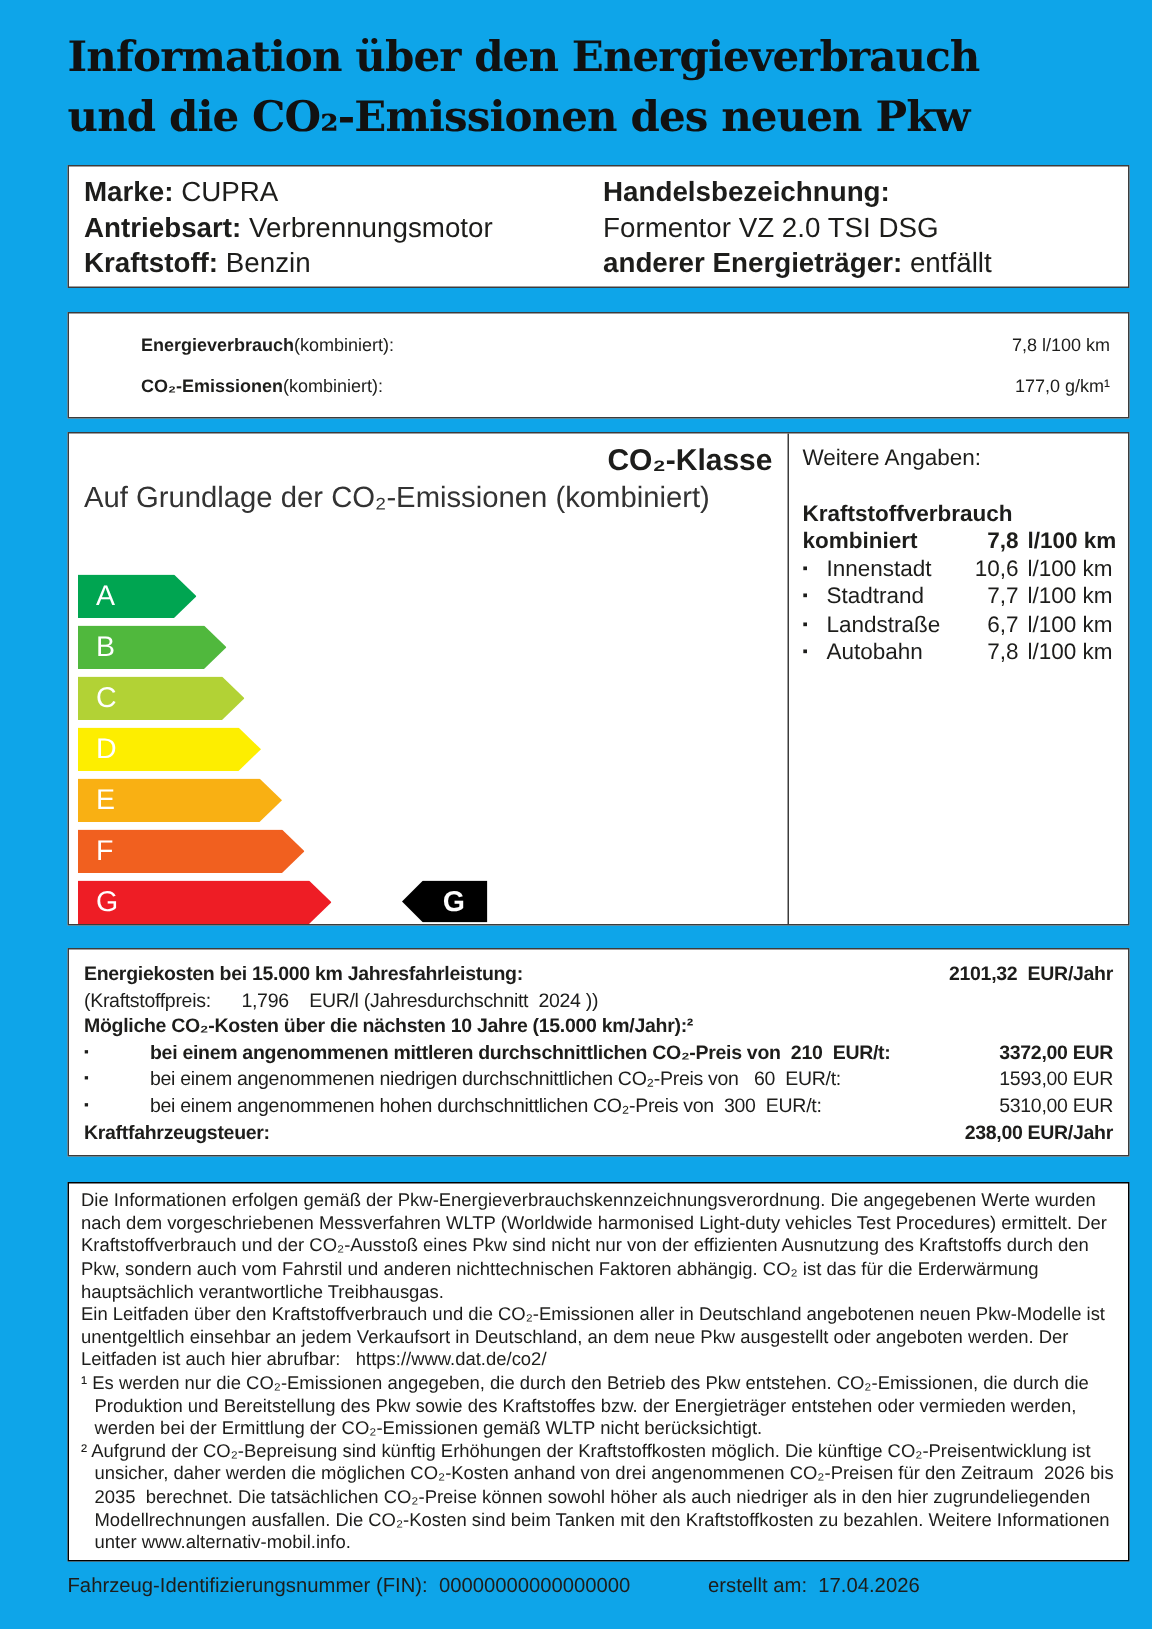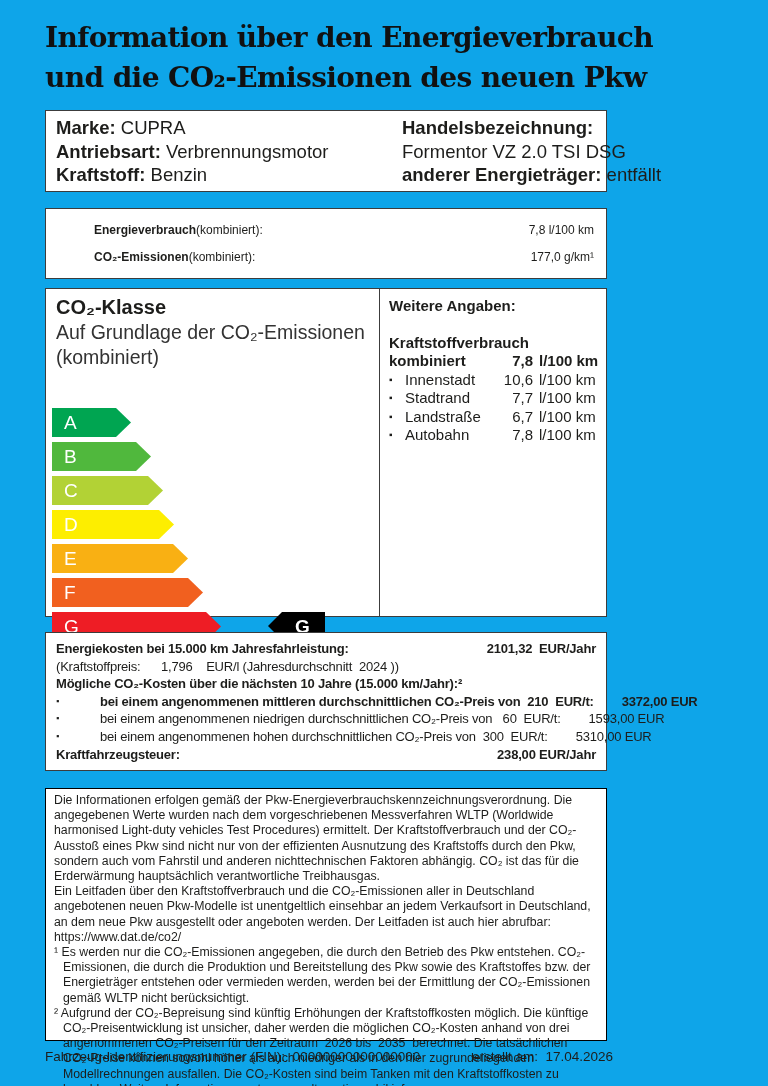--- a/index.html
+++ b/index.html
@@ -11,54 +11,54 @@
     color:#1d1d1b;
     overflow:hidden;
   }
   .title{
     position:absolute;left:45px;top:18px;width:690px;
     font-family:"DejaVu Serif","Liberation Serif",serif;
     font-weight:bold;font-size:28px;line-height:40px;
     letter-spacing:-0.6px;color:#111;margin:0;
   }
   .box{
-    position:absolute;left:45px;width:562px;
+    position:absolute;left:45px;width:708px;
     border:1.5px solid #3c3c3c;box-sizing:border-box;background:#fff;
   }
   .vehicle-box{top:110px;height:82px;border-width:1px;padding:5px 10px;}
   .vehicle-grid{display:grid;grid-template-columns:340px 1fr;column-gap:6px;}
   .v-line{font-size:18.5px;line-height:23.5px;white-space:pre;}
   .v-label{font-weight:bold;}
   .consumption-box{top:208px;height:71px;padding:8px 12px;}
   .c-row{display:flex;font-size:12px;line-height:27px;margin-left:36px;}
   .c-label-bold{font-weight:bold;}
   .c-value{margin-left:auto;white-space:pre;}
 
   .co2-box{top:288px;height:329px;display:flex;padding:0;}
   .co2-left{flex:1 1 auto;padding:6px 10px 0 6px;position:relative;}
-  .co2-heading{font-size:20px;font-weight:bold;line-height:25px;margin:0 0 0 4px;}
+  .co2-heading{font-size:20px;font-weight:bold;line-height:25px;margin:0 0 0 4px;text-align:right;}
   .co2-subheading{font-size:19.5px;line-height:25px;color:#333;margin:0 0 0 4px;}
   .arrows{margin-top:38px;}
   .arrow-row{position:relative;height:29px;margin-bottom:5px;}
   .arrow{
     height:29px;display:flex;align-items:center;
     clip-path:polygon(0 0,calc(100% - 15px) 0,100% 50%,calc(100% - 15px) 100%,0 100%);
   }
   .arrow-letter{color:#fff;font-size:19px;padding-left:12px;line-height:1;}
   .indicator{
     position:absolute;top:0;height:28px;width:57px;
     display:flex;align-items:center;justify-content:center;
     clip-path:polygon(0 50%,14px 0,100% 0,100% 100%,14px 100%);
   }
   .indicator-letter{color:#fff;font-size:19px;font-weight:bold;padding-left:12px;line-height:1;}
   .co2-right{
     width:227px;flex:0 0 227px;border-left:1.5px solid #3c3c3c;
     box-sizing:border-box;padding:7px 9px 0 9px;font-size:15px;
   }
-  .d-heading{font-weight:bold;line-height:19px;}
+  .d-heading{font-weight:normal;line-height:19px;}
   .d-subheading{font-weight:bold;margin-top:18px;line-height:19px;}
   .d-row{display:grid;grid-template-columns:1fr 38px 58px;column-gap:6px;line-height:18.5px;}
   .d-row.bulleted{grid-template-columns:10px 1fr 38px 58px;}
   .d-row .num{text-align:right;white-space:pre;}
   .d-row .unit{white-space:pre;}
   .d-bold{font-weight:bold;}
   .d-bullet{font-size:10px;line-height:18.5px;}
 
   .costs-box{top:632px;height:139px;padding:7px 10px;font-size:13px;letter-spacing:-0.2px;}
   .cost-row{display:flex;line-height:17.6px;white-space:pre;gap:28px;}

